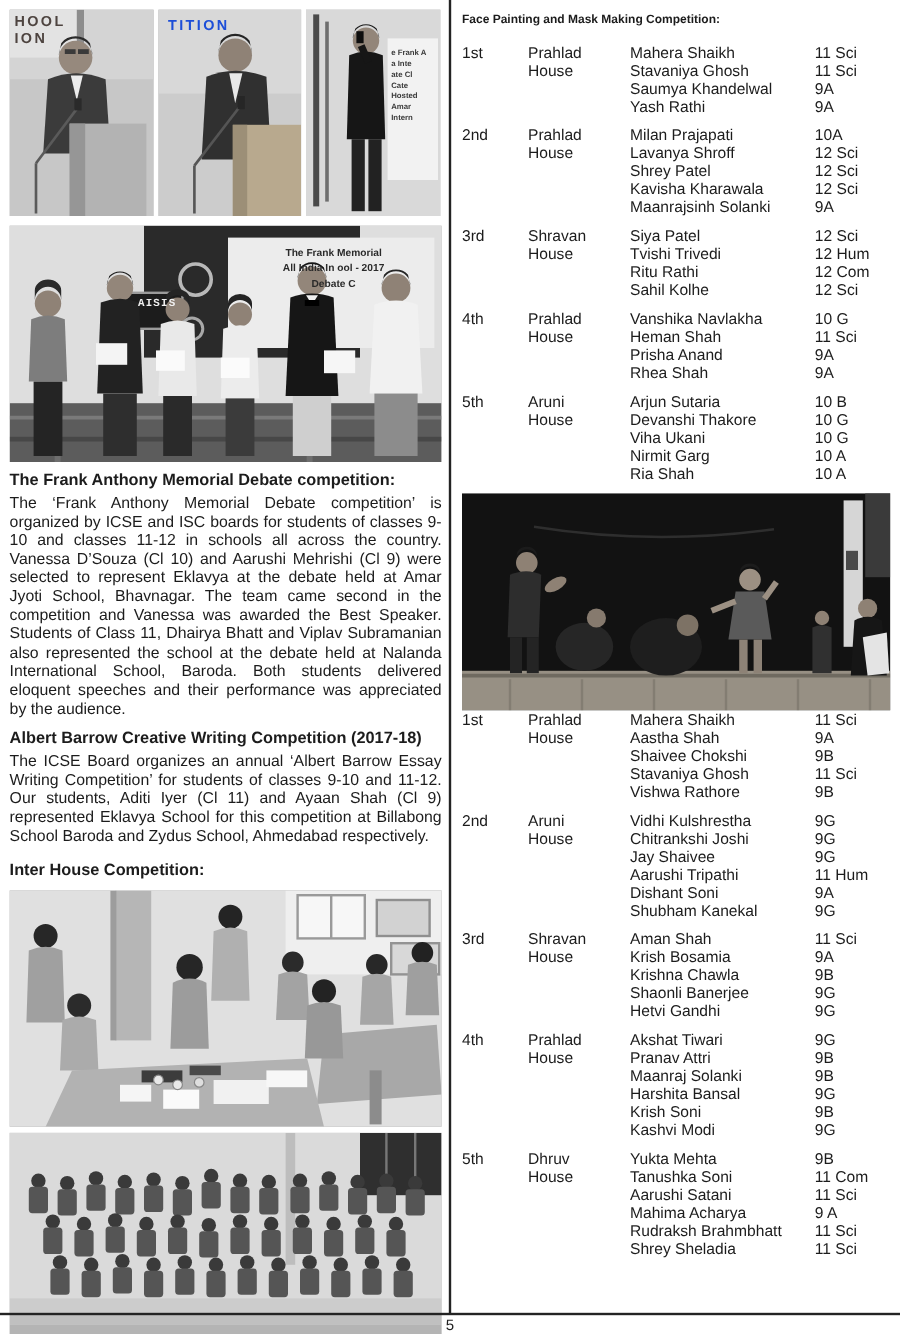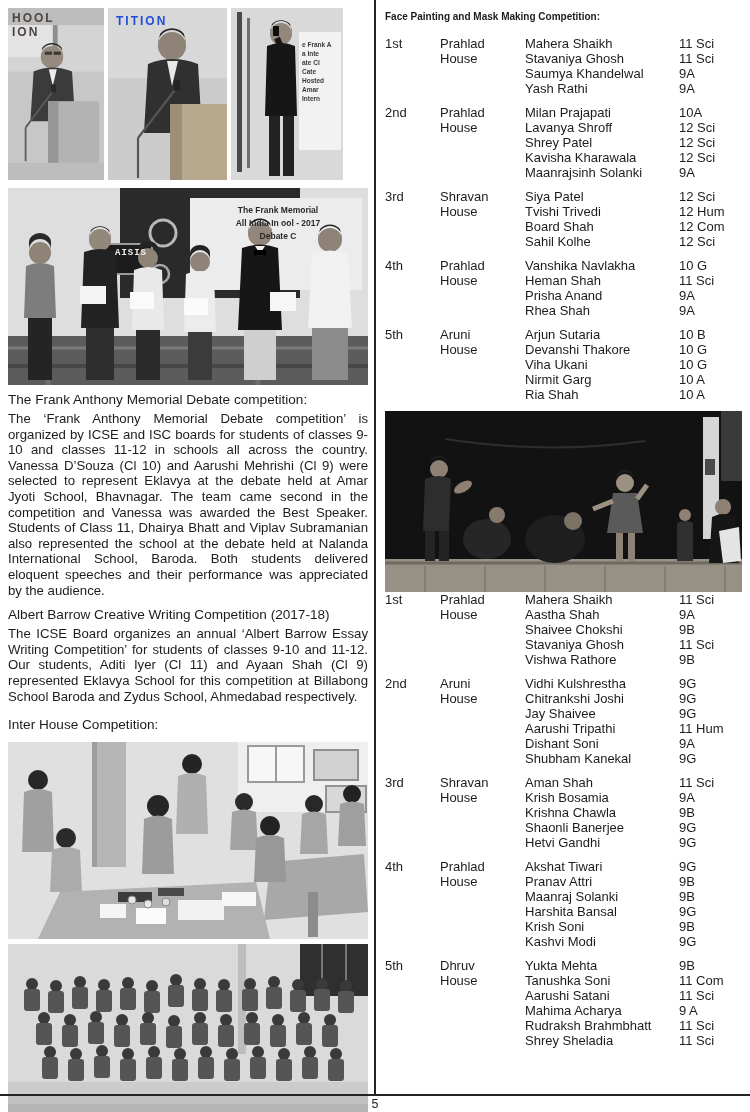--- a/index.html
+++ b/index.html
@@ -10,38 +10,38 @@
   .col-left{position:absolute;left:8px;top:8px;width:360px;}
   .col-right{position:absolute;left:385px;top:8px;width:357px;}
   .v-divider{position:absolute;left:374px;top:0;width:2px;height:1095px;background:#232323;}
   .footer-rule{position:absolute;left:0;top:1094px;width:750px;height:2px;background:#232323;}
   .page-number{position:absolute;left:0;top:1097px;width:750px;text-align:center;font-size:12.5px;color:#222;}
 
   
   .photo{position:relative;overflow:hidden;background:#bdbdbd;}
   .photo svg{display:block;width:100%;height:100%;}
   .photo-row{display:flex;gap:4px;height:172px;margin-bottom:8px;}
-  .photo-row .photo:nth-child(1){width:96px;}
+  .photo-row .photo:nth-child(1){width:120px;}
   .photo-row .photo:nth-child(2){width:119px;}
   .photo-row .photo:nth-child(3){width:112px;}
   .ph-award{height:197px;margin-bottom:7px;}
   .ph-classroom{height:197px;margin-top:9px;}
   .ph-steps{height:168px;margin-top:5px;}
   .ph-stage{height:181px;margin-top:9px;}
 
   
   .ov{position:absolute;pointer-events:none;}
   .ov-sign1{left:4px;top:3px;font-weight:bold;font-size:12px;letter-spacing:2px;color:#4e4440;line-height:14px;}
   .ov-sign2{left:8px;top:6px;font-weight:bold;font-size:12px;letter-spacing:2px;color:#1d4ed8;}
   .ov-poster{right:3px;top:32px;width:38px;font-size:6.5px;line-height:9px;color:#3a3a3a;font-weight:bold;}
   .ov-banner{left:190px;top:16px;width:160px;text-align:center;font-size:8.5px;font-weight:bold;color:#2a2a2a;line-height:13px;}
   .ov-aisis{left:99px;top:60px;width:48px;text-align:center;font-size:9px;font-weight:bold;letter-spacing:1px;color:#f0f0f0;font-family:Liberation Mono, monospace;}
 
   
-  .headline{font-size:13.6px;font-weight:normal;margin:7px 0 3px 0;line-height:16px;}
+  .headline{font-size:13.6px;font-weight:bold;margin:7px 0 3px 0;line-height:16px;}
   .headline.h2{margin-top:9px;}
   .headline.h3{margin-top:13px;}
   .para{font-size:13.2px;line-height:15.6px;text-align:justify;margin:0;}
 
   
   .tbl-title{font-size:10px;font-weight:bold;line-height:17px;margin:0 0 11px 0;}
   .tbl-title.folk{margin-top:9px;}
   .award-group{display:flex;margin-bottom:9px;font-size:13px;line-height:15px;}
   .col-rank{width:55px;}
   .col-house{width:85px;}
@@ -337,21 +337,21 @@
         </div>
         <div class="award-group">
           <div class="col-rank">3rd</div>
           <div class="col-house">
             <div class="">Shravan</div>
             <div class="">House</div>
           </div>
           <div class="col-names">
             <div class="">Siya Patel</div>
             <div class="">Tvishi Trivedi</div>
-            <div class="">Board Shah</div>
+            <div class="">Ritu Rathi</div>
             <div class="">Sahil Kolhe</div>
           </div>
           <div class="col-classes">
             <div class="">12 Sci</div>
             <div class="">12 Hum</div>
             <div class="">12 Com</div>
             <div class="">12 Sci</div>
           </div>
         </div>
         <div class="award-group">

